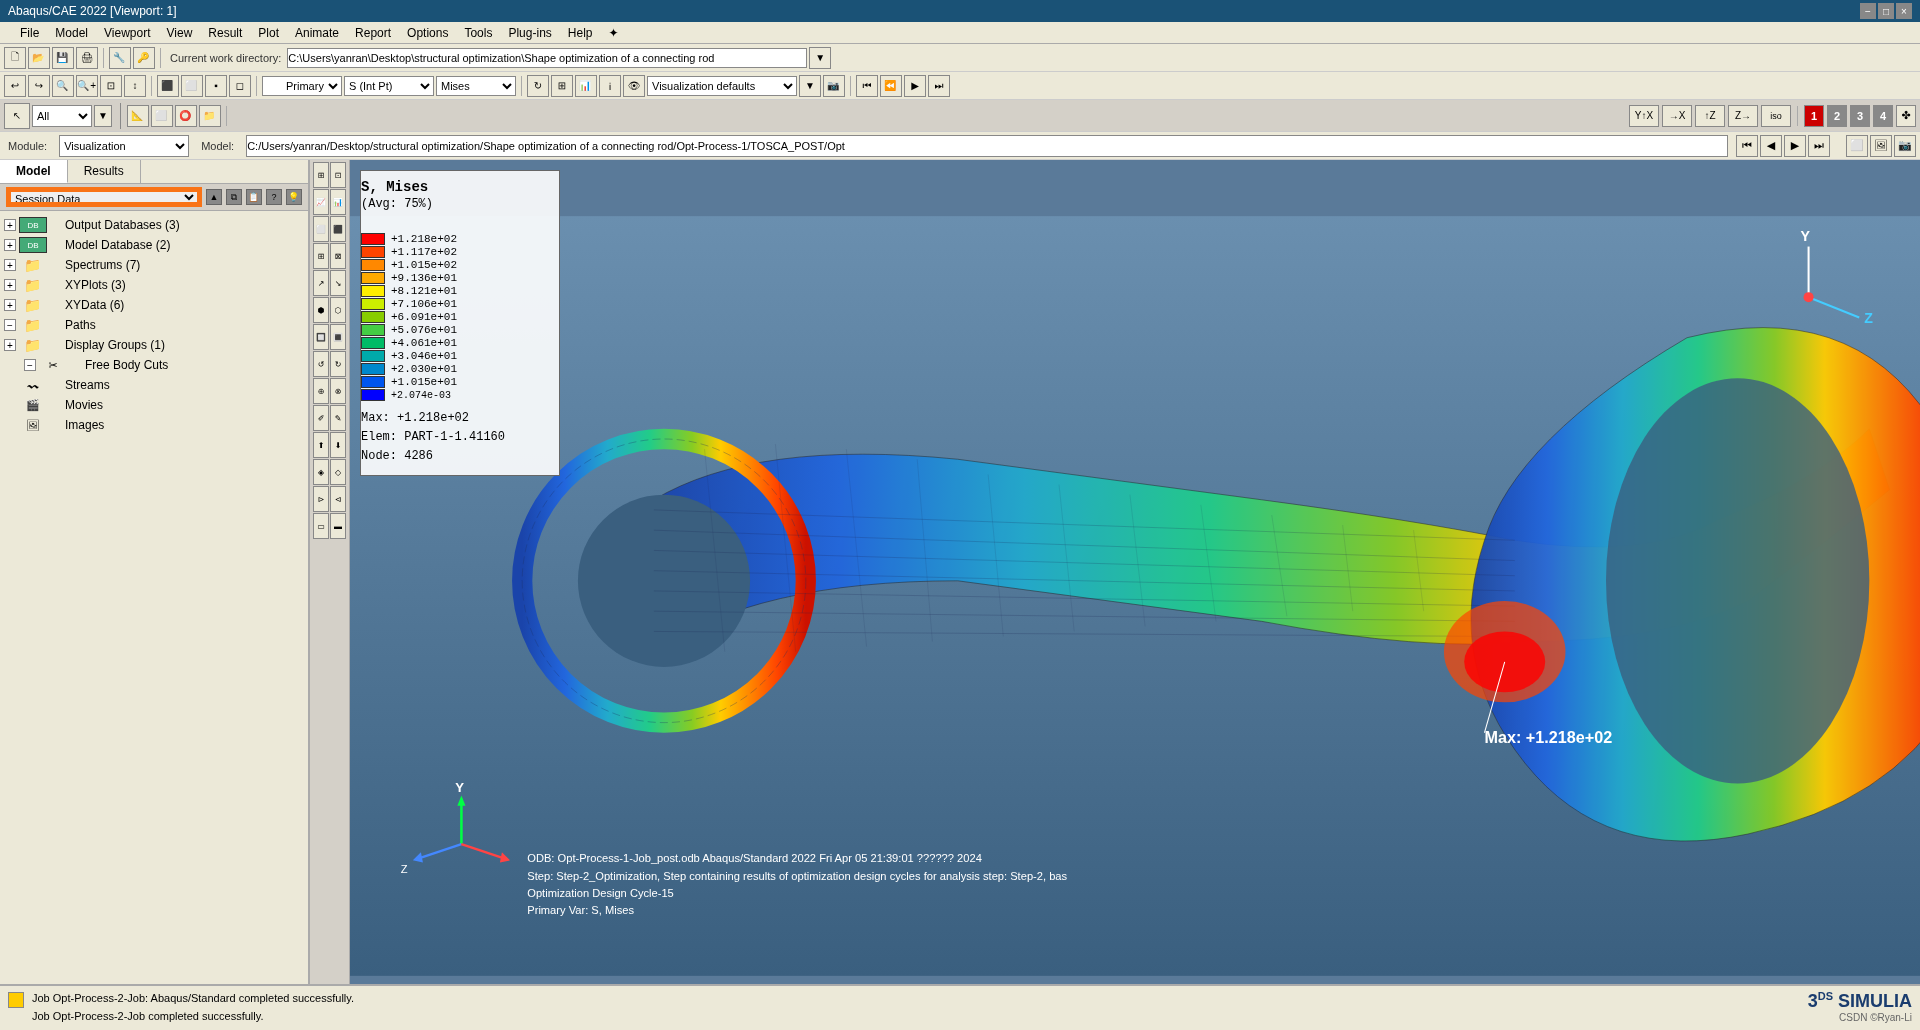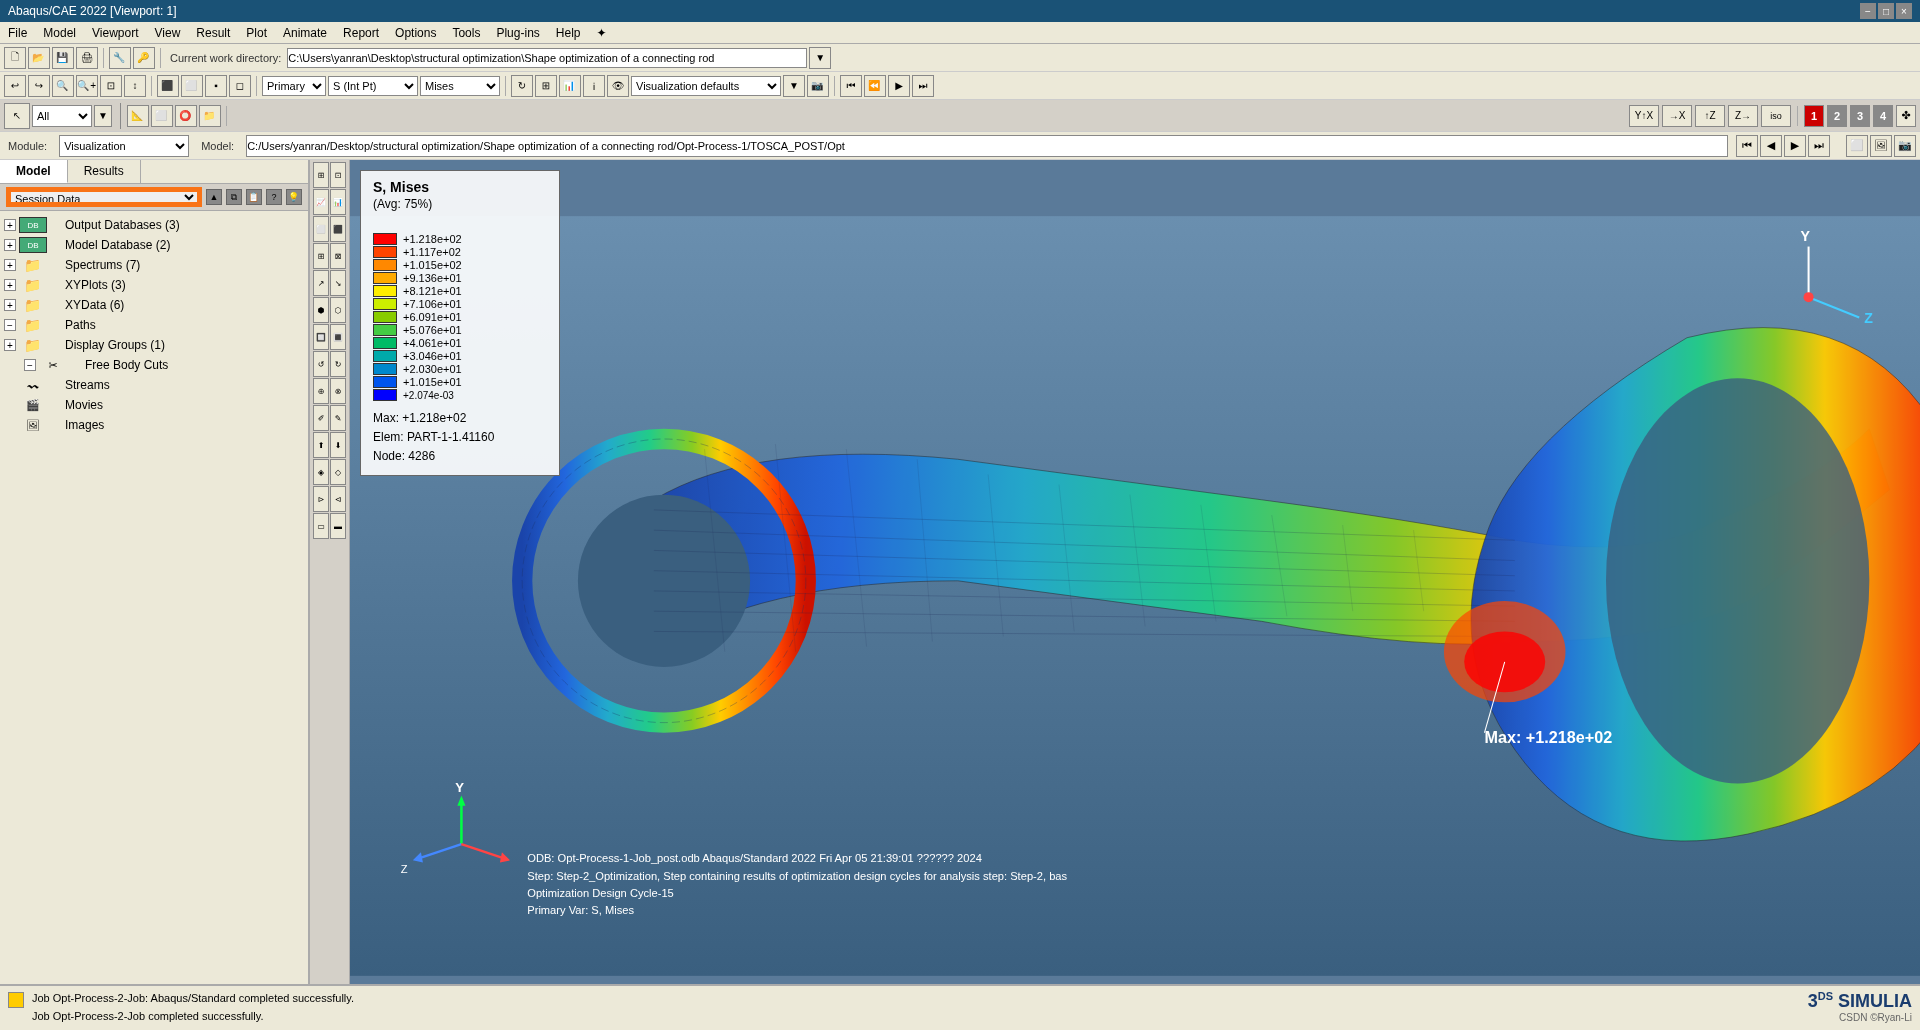--- a/index.html
+++ b/index.html
@@ -26,21 +26,21 @@
       display: inline-flex; align-items: center; justify-content: center;
       font-size: 10px; cursor: pointer; color: white;
     }
 
     
     #menubar {
       height: 22px;
       background: #ece9d8;
       display: flex;
       align-items: center;
-      padding: 0 0;
+      padding: 0 12px;
       border-bottom: 1px solid #aaa;
     }
     #menubar span {
       padding: 2px 8px;
       cursor: pointer;
       font-size: 12px;
     }
 
     
     .toolbar-row {
@@ -231,23 +231,24 @@
       left: 40px; top: 0; right: 0; bottom: 0;
     }
 
     
     #legend-box {
       position: absolute;
       left: 10px;
       top: 10px;
       background: rgba(255,255,255,0.9);
       border: 1px solid #666;
-      padding: 8px 12px;
+      padding: 8px 0;
       font-size: 12px;
       min-width: 200px;
+      font-family: Liberation Mono, monospace;
     }
     #legend-box .legend-title { font-weight: bold; font-size: 14px; margin-bottom: 2px; }
     #legend-box .legend-subtitle { font-size: 12px; margin-bottom: 22px; }
     .color-bar-row {
       display: flex;
       align-items: center;
       margin: 1px 0;
     }
     .color-swatch {
       width: 24px; height: 12px;
@@ -346,21 +347,21 @@
   <button class="tb-btn">🔍</button>
   <button class="tb-btn">🔍+</button>
   <button class="tb-btn">⊡</button>
   <button class="tb-btn">↕</button>
   <div class="tb-separator"></div>
   <button class="tb-btn">⬛</button>
   <button class="tb-btn">⬜</button>
   <button class="tb-btn">▪</button>
   <button class="tb-btn">◻</button>
   <div class="tb-separator"></div>
-  <select style="width:64px;">
+  <select style="width:80px;padding-left:19px;">
     <option>Primary</option>
   </select>
   <select style="width:90px;">
     <option>S (Int Pt)</option>
   </select>
   <select style="width:80px;">
     <option>Mises</option>
   </select>
   <div class="tb-separator"></div>
   <button class="tb-btn">↻</button>

